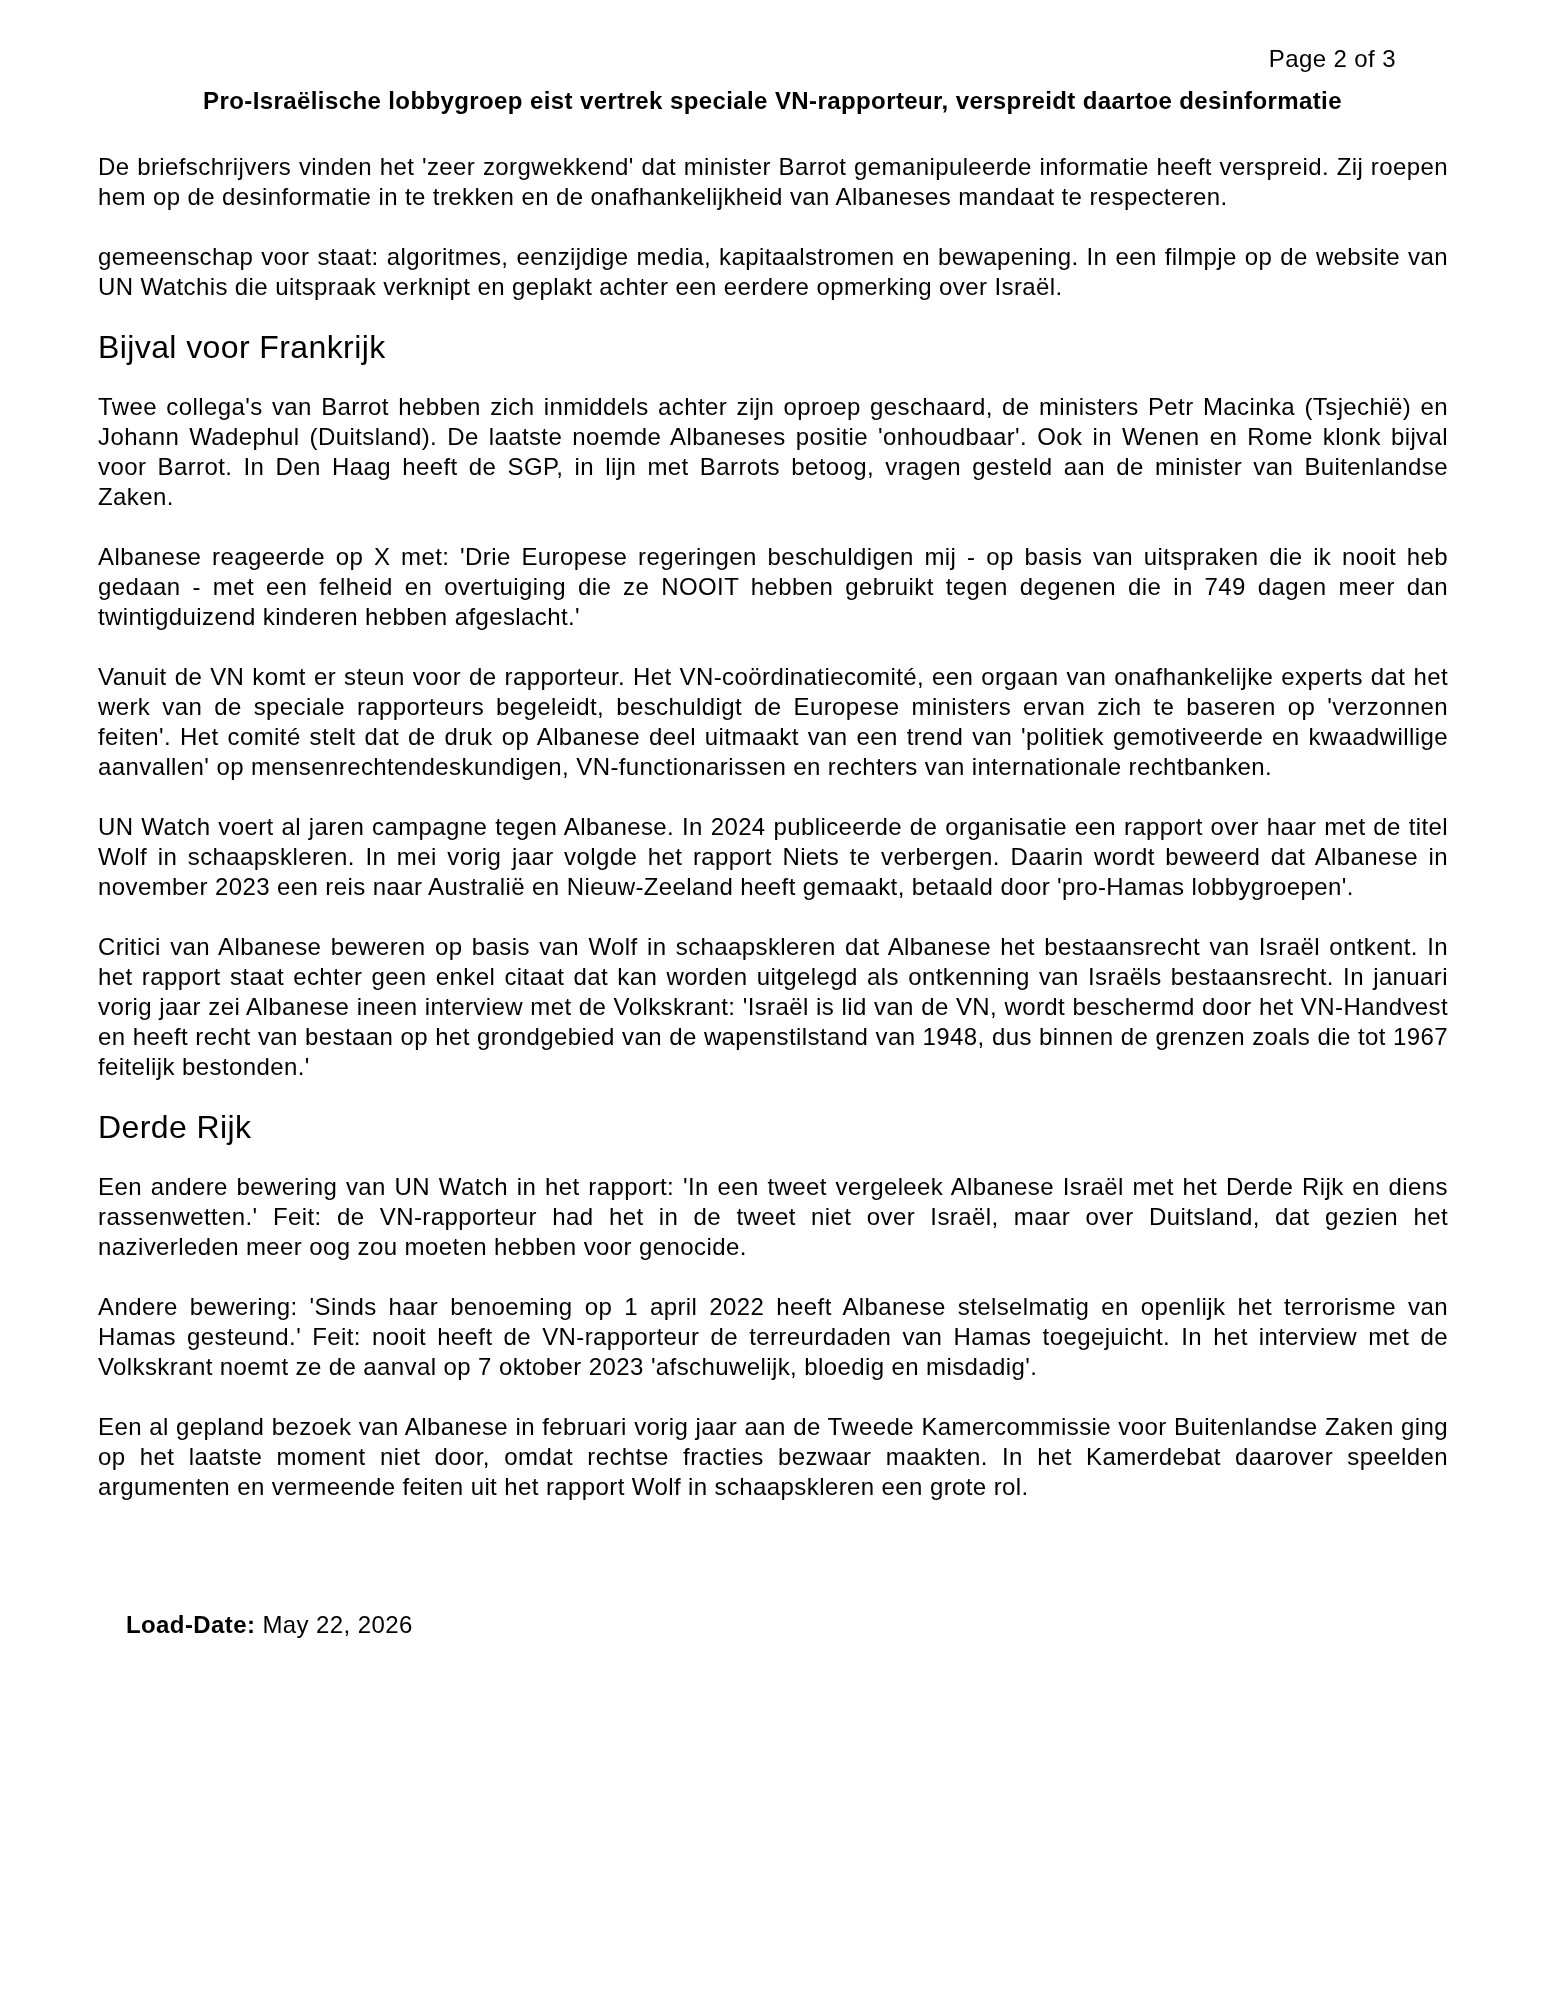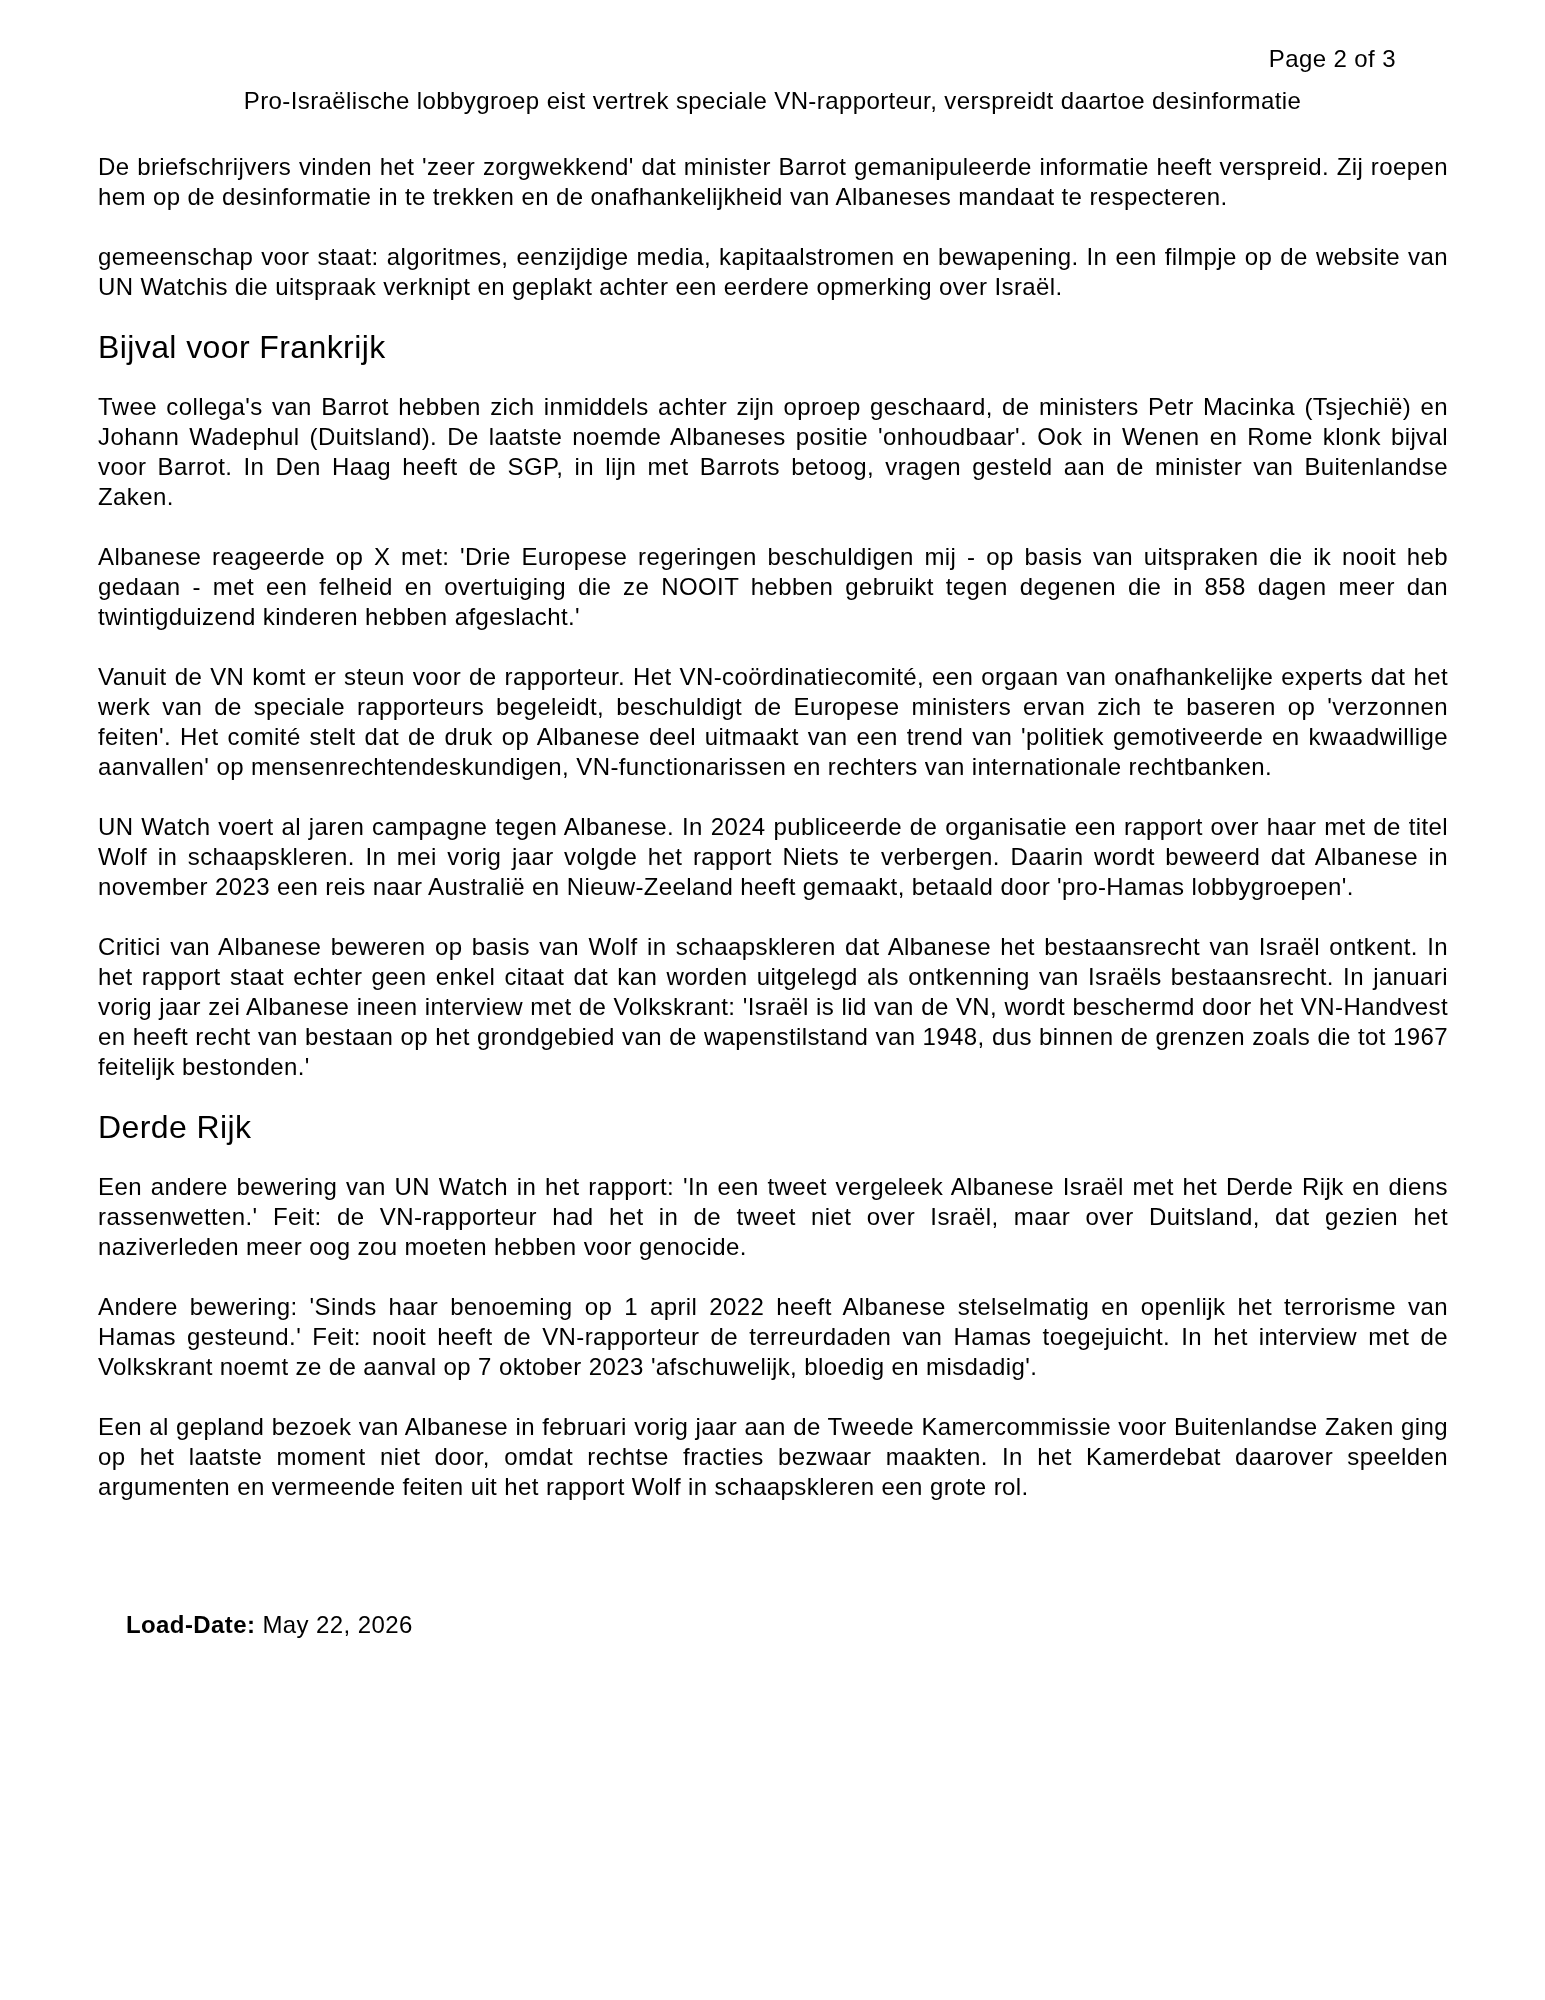--- a/index.html
+++ b/index.html
@@ -23,21 +23,21 @@
     right: 149px;
     font-size: 24px;
     line-height: 30px;
     white-space: nowrap;
   }
   .doc-title {
     padding: 86px 98px 0 98px;
     text-align: center;
     font-size: 24px;
     line-height: 30px;
-    font-weight: normal;
+    font-weight: bold;
     margin: 0;
   }
   .article-body {
     padding: 0 97px 0 98px;
   }
   .article-body .paragraph,
   .article-body .section-heading {
     margin: 30px 0;
   }
   .article-body > *:first-child {
@@ -64,21 +64,21 @@
 
   <div class="page-number">Page 2 of 3</div>
 
   <h1 class="doc-title">Pro-Israëlische lobbygroep eist vertrek speciale VN-rapporteur, verspreidt daartoe desinformatie</h1>
 
   <div class="article-body">
     <p class="paragraph">De briefschrijvers vinden het 'zeer zorgwekkend' dat minister Barrot gemanipuleerde informatie heeft verspreid. Zij roepen hem op de desinformatie in te trekken en de onafhankelijkheid van Albaneses mandaat te respecteren.</p>
     <p class="paragraph">gemeenschap voor staat: algoritmes, eenzijdige media, kapitaalstromen en bewapening. In een filmpje op de website van UN Watchis die uitspraak verknipt en geplakt achter een eerdere opmerking over Israël.</p>
     <p class="section-heading">Bijval voor Frankrijk</p>
     <p class="paragraph">Twee collega's van Barrot hebben zich inmiddels achter zijn oproep geschaard, de ministers Petr Macinka (Tsjechië) en Johann Wadephul (Duitsland). De laatste noemde Albaneses positie 'onhoudbaar'. Ook in Wenen en Rome klonk bijval voor Barrot. In Den Haag heeft de SGP, in lijn met Barrots betoog, vragen gesteld aan de minister van Buitenlandse Zaken.</p>
-    <p class="paragraph">Albanese reageerde op X met: 'Drie Europese regeringen beschuldigen mij - op basis van uitspraken die ik nooit heb gedaan - met een felheid en overtuiging die ze NOOIT hebben gebruikt tegen degenen die in 858 dagen meer dan twintigduizend kinderen hebben afgeslacht.'</p>
+    <p class="paragraph">Albanese reageerde op X met: 'Drie Europese regeringen beschuldigen mij - op basis van uitspraken die ik nooit heb gedaan - met een felheid en overtuiging die ze NOOIT hebben gebruikt tegen degenen die in 749 dagen meer dan twintigduizend kinderen hebben afgeslacht.'</p>
     <p class="paragraph">Vanuit de VN komt er steun voor de rapporteur. Het VN-coördinatiecomité, een orgaan van onafhankelijke experts dat het werk van de speciale rapporteurs begeleidt, beschuldigt de Europese ministers ervan zich te baseren op 'verzonnen feiten'. Het comité stelt dat de druk op Albanese deel uitmaakt van een trend van 'politiek gemotiveerde en kwaadwillige aanvallen' op mensenrechtendeskundigen, VN-functionarissen en rechters van internationale rechtbanken.</p>
     <p class="paragraph">UN Watch voert al jaren campagne tegen Albanese. In 2024 publiceerde de organisatie een rapport over haar met de titel Wolf in schaapskleren. In mei vorig jaar volgde het rapport Niets te verbergen. Daarin wordt beweerd dat Albanese in november 2023 een reis naar Australië en Nieuw-Zeeland heeft gemaakt, betaald door 'pro-Hamas lobbygroepen'.</p>
     <p class="paragraph">Critici van Albanese beweren op basis van Wolf in schaapskleren dat Albanese het bestaansrecht van Israël ontkent. In het rapport staat echter geen enkel citaat dat kan worden uitgelegd als ontkenning van Israëls bestaansrecht. In januari vorig jaar zei Albanese ineen interview met de Volkskrant: 'Israël is lid van de VN, wordt beschermd door het VN-Handvest en heeft recht van bestaan op het grondgebied van de wapenstilstand van 1948, dus binnen de grenzen zoals die tot 1967 feitelijk bestonden.'</p>
     <p class="section-heading">Derde Rijk</p>
     <p class="paragraph">Een andere bewering van UN Watch in het rapport: 'In een tweet vergeleek Albanese Israël met het Derde Rijk en diens rassenwetten.' Feit: de VN-rapporteur had het in de tweet niet over Israël, maar over Duitsland, dat gezien het naziverleden meer oog zou moeten hebben voor genocide.</p>
     <p class="paragraph">Andere bewering: 'Sinds haar benoeming op 1 april 2022 heeft Albanese stelselmatig en openlijk het terrorisme van Hamas gesteund.' Feit: nooit heeft de VN-rapporteur de terreurdaden van Hamas toegejuicht. In het interview met de Volkskrant noemt ze de aanval op 7 oktober 2023 'afschuwelijk, bloedig en misdadig'.</p>
     <p class="paragraph">Een al gepland bezoek van Albanese in februari vorig jaar aan de Tweede Kamercommissie voor Buitenlandse Zaken ging op het laatste moment niet door, omdat rechtse fracties bezwaar maakten. In het Kamerdebat daarover speelden argumenten en vermeende feiten uit het rapport Wolf in schaapskleren een grote rol.</p>
 
     <p class="load-date"><span class="label">Load-Date:</span><span> </span><span>May 22, 2026</span></p>
   </div>

